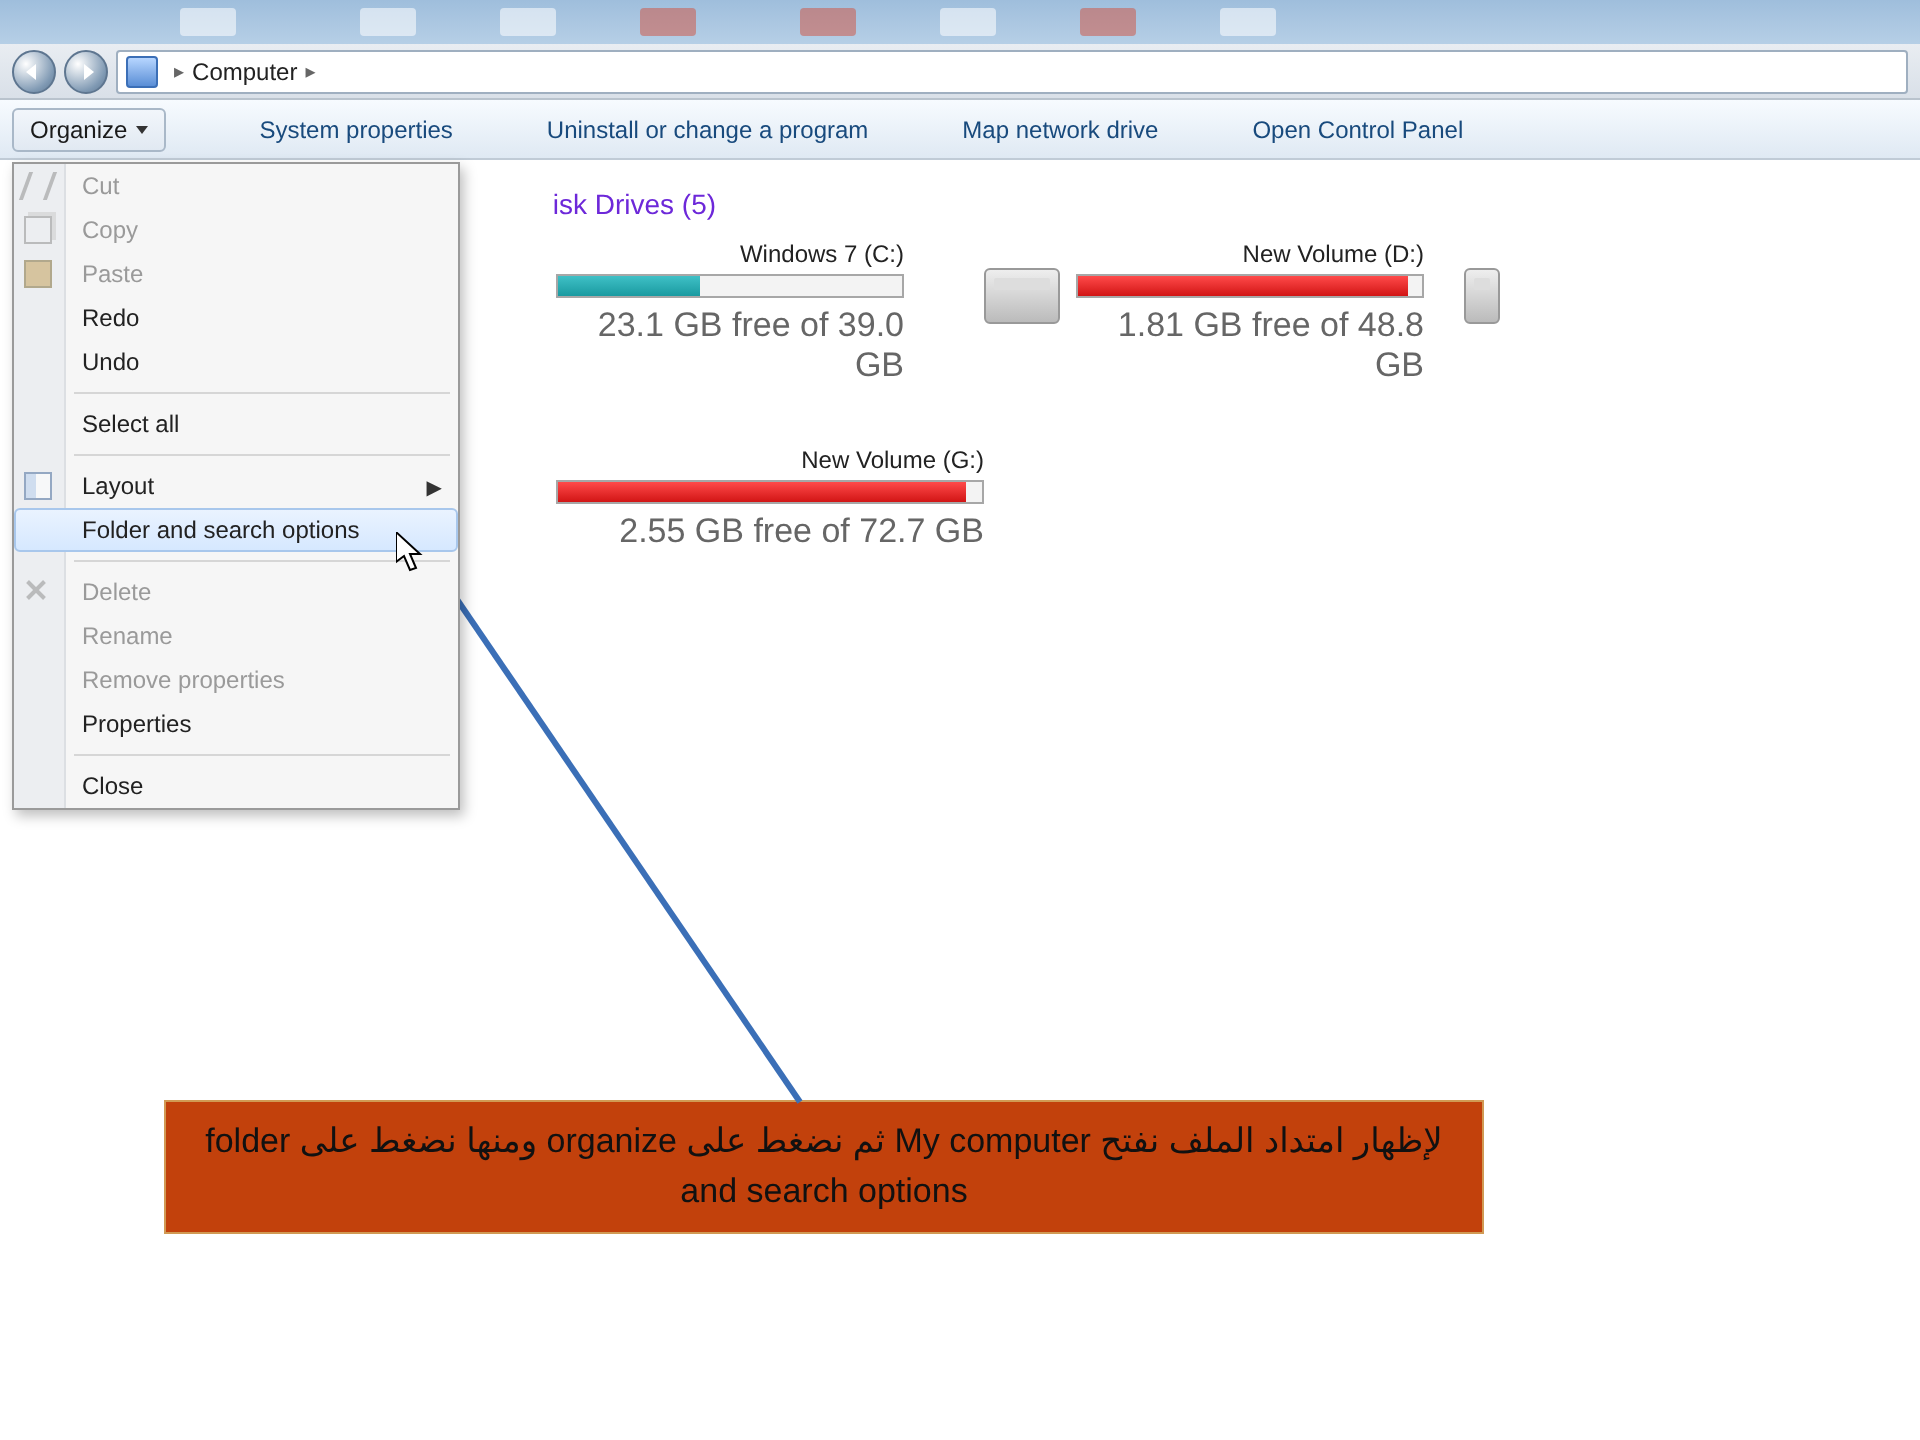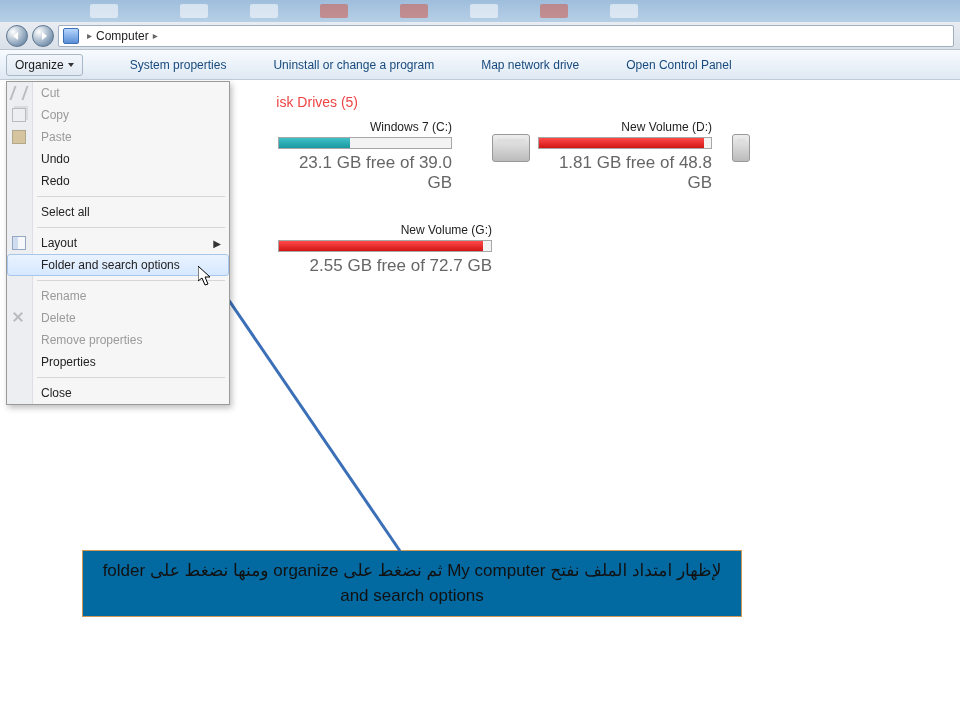--- a/index.html
+++ b/index.html
@@ -49,21 +49,21 @@
   .org-btn {
     display:flex; align-items:center; gap:4px; padding:3px 8px;
     background: linear-gradient(#f2f6fb,#e1e9f2); border:1px solid #a9b8c8; border-radius:3px;
     color:#1b1b1b;
   }
   .org-btn .caret { width:0;height:0;border-left:3px solid transparent;border-right:3px solid transparent;border-top:4px solid #333; }
   .tool-link { cursor:default;margin-left:29px; }
 
   
   .content { position:relative; padding: 14px 10px 10px 232px; font-size: 12px; color:#222; }
-  .section-title { color:#ef4444; font-size:14px; margin-bottom:10px; }
+  .section-title { color:#6d28d9; font-size:14px; margin-bottom:10px; }
 
   .drives { display:flex; flex-wrap:wrap; gap: 30px 40px; }
   .drive { width: 220px; display:flex; gap:8px; }
   .drive.right { width:220px; }
   .drive-ico { width:38px; height:28px; margin-top:14px; background:linear-gradient(#eee,#bbb); border:1px solid #999; border-radius:3px; position:relative; }
   .drive-ico::after { content:''; position:absolute; top:4px; left:4px; right:4px; height:6px; background:#ddd; border-radius:1px; }
   .drive-ico.hide { visibility:hidden; }
   .drive-info { flex:1;text-align:right; }
   .bar { height:12px; border:1px solid #a7a7a7; background:#f3f3f3; margin:3px 0 4px; position:relative; }
   .bar .fill { position:absolute; top:0; left:0; bottom:0; }
@@ -96,21 +96,21 @@
     position:absolute; z-index:30; width:14px; height:20px;
   }
   .cursor svg { display:block; }
 
   
   .arrow-svg { position:absolute; top:0; left:0; z-index:15; pointer-events:none; }
 
   
   .callout {
     position:absolute; left:82px; top:550px; width:660px;
-    background:#0369a1; border:1px solid #d19a54; padding:8px 13px;
+    background:#c2410c; border:1px solid #d19a54; padding:8px 13px;
     font-size:17px; color:#111; text-align:center; direction:rtl;
     line-height:1.45;
   }
 </style>
 </head>
 <body>
 
 <div class="titlebar">
   <span class="blob" style="left:90px"></span>
   <span class="blob" style="left:180px"></span>
@@ -188,30 +188,30 @@
     </div>
   </div>
 </div>
 
 <div class="menu">
   <div class="gutter"></div>
   <ul>
     <li class="disabled"><span class="mico ico-cut"></span><span>Cut</span></li>
     <li class="disabled"><span class="mico ico-copy"></span><span>Copy</span></li>
     <li class="disabled"><span class="mico ico-paste"></span><span>Paste</span></li>
+    <li><span>Redo</span></li>
     <li><span>Undo</span></li>
-    <li><span>Redo</span></li>
     <li class="sep"></li>
     <li><span>Select all</span></li>
     <li class="sep"></li>
     <li><span class="mico ico-layout"></span><span>Layout</span><span class="sub">▶</span></li>
     <li class="hover"><span>Folder and search options</span></li>
     <li class="sep"></li>
+    <li class="disabled"><span class="mico ico-del"></span><span>Delete</span></li>
     <li class="disabled"><span>Rename</span></li>
-    <li class="disabled"><span class="mico ico-del"></span><span>Delete</span></li>
     <li class="disabled"><span>Remove properties</span></li>
     <li><span>Properties</span></li>
     <li class="sep"></li>
     <li><span>Close</span></li>
   </ul>
 </div>
 
 <div class="cursor" style="left:198px; top:266px;">
   <svg width="14" height="20" viewBox="0 0 14 20">
     <path d="M0 0 L0 15 L4 12 L7 19 L10 18 L7 11 L12 11 Z" fill="#fff" stroke="#000" stroke-width="1"></path>

